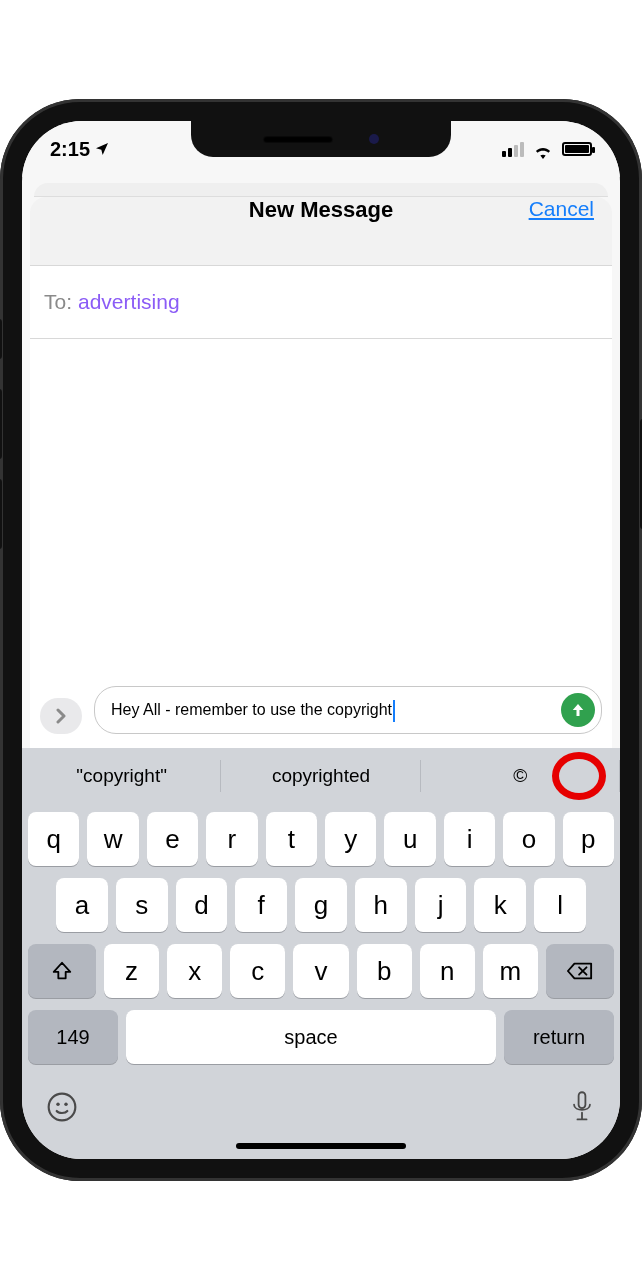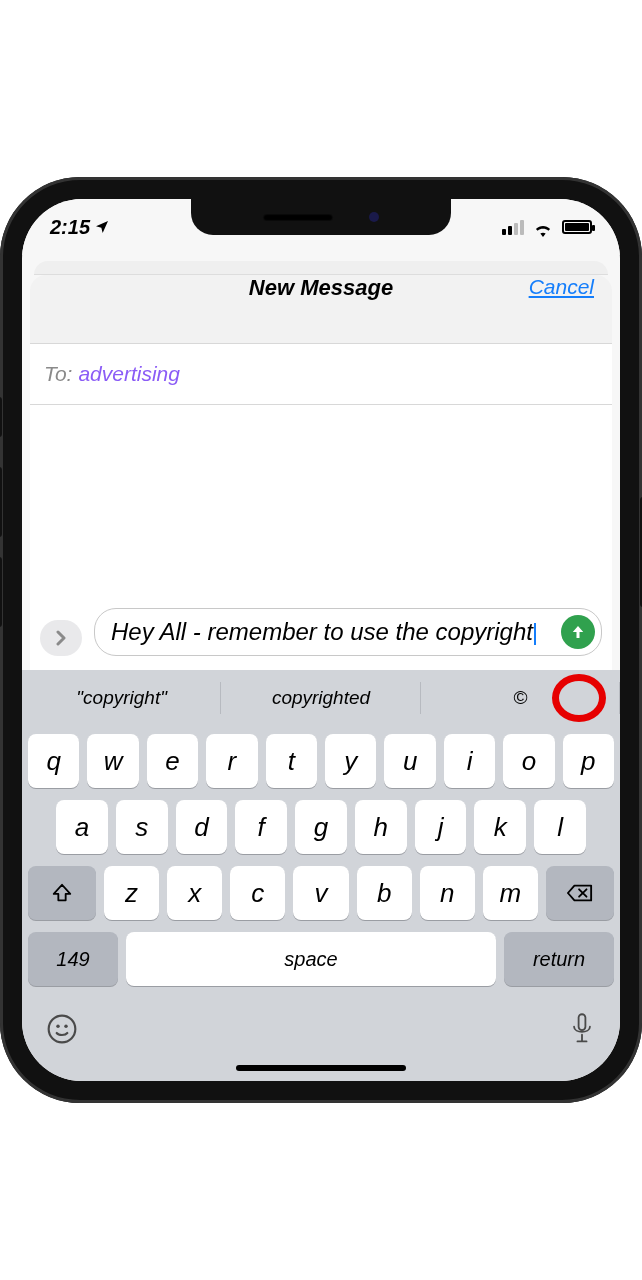--- a/index.html
+++ b/index.html
@@ -6,27 +6,26 @@
   body {
     font-family: -apple-system, "Helvetica Neue", Arial, sans-serif;
     background: #fff;
     display: flex;
     justify-content: center;
     align-items: center;
     min-height: 1280px;
   }
   .phone-frame {
     width: 642px;
-    height: 926px;
+    height: 1082px;
     background: #111;
     border-radius: 80px;
     padding: 22px;
     position: relative;
     box-shadow: inset 0 0 0 3px #333;
-    font-style: italic;
   }
   .side-btn { position: absolute; background: #111; border-radius: 4px; }
   .side-btn.sw { left: -4px; top: 220px; width: 6px; height: 40px; }
   .side-btn.v1 { left: -4px; top: 290px; width: 6px; height: 70px; }
   .side-btn.v2 { left: -4px; top: 380px; width: 6px; height: 70px; }
   .side-btn.pw { right: -4px; top: 320px; width: 6px; height: 110px; }
   .screen {
     width: 100%;
     height: 100%;
     background: #f7f7f7;
@@ -90,21 +89,21 @@
   }
   .cancel-btn {
     position:absolute; right:18px; color:#157efb; font-weight:400;
     text-decoration: underline; font-size: 21px;
   }
   .to-row {
     margin:0 8px;
     background:#fff;
     border-top:1px solid #d8d8d8;
     border-bottom:1px solid #d8d8d8;
-    padding:18px 14px;
+    padding:24px 14px;
     font-size:21px;
     display:flex; gap:6px;
   }
   .to-lbl { color:#8a8a8a; }
   .to-val { color:#8b5cf6; }
   .msg-body {
     margin:0 8px; flex:1; background:#fff; position:relative;
   }
   .compose-row {
     position:absolute; bottom:0; left:0; right:0;
@@ -112,21 +111,21 @@
     display:flex; align-items:flex-end; gap:12px;
     background:#fff;
   }
   .expand-btn {
     width:42px;height:36px;border-radius:18px;background:#e9e9eb;
     display:flex;align-items:center;justify-content:center;color:#8a8a8a;
     font-size: 20px; font-weight: 600;
   }
   .input-bubble {
     flex:1; border:1px solid #c8c8c8; border-radius:22px;
-    padding:10px 46px 10px 16px; font-size:24px; color:#000;
+    padding:10px 46px 10px 16px; font-size:16px; color:#000;
     position:relative; min-height:44px; line-height:26px;
   }
   .caret {
     display:inline-block;width:2px;height:22px;background:#157efb;vertical-align:middle;margin-left:1px;
   }
   .send-btn {
     position:absolute; right:6px; bottom:6px;
     width:34px;height:34px;border-radius:50%;background:#30a14e;
     display:flex;align-items:center;justify-content:center;color:#fff;
   }

